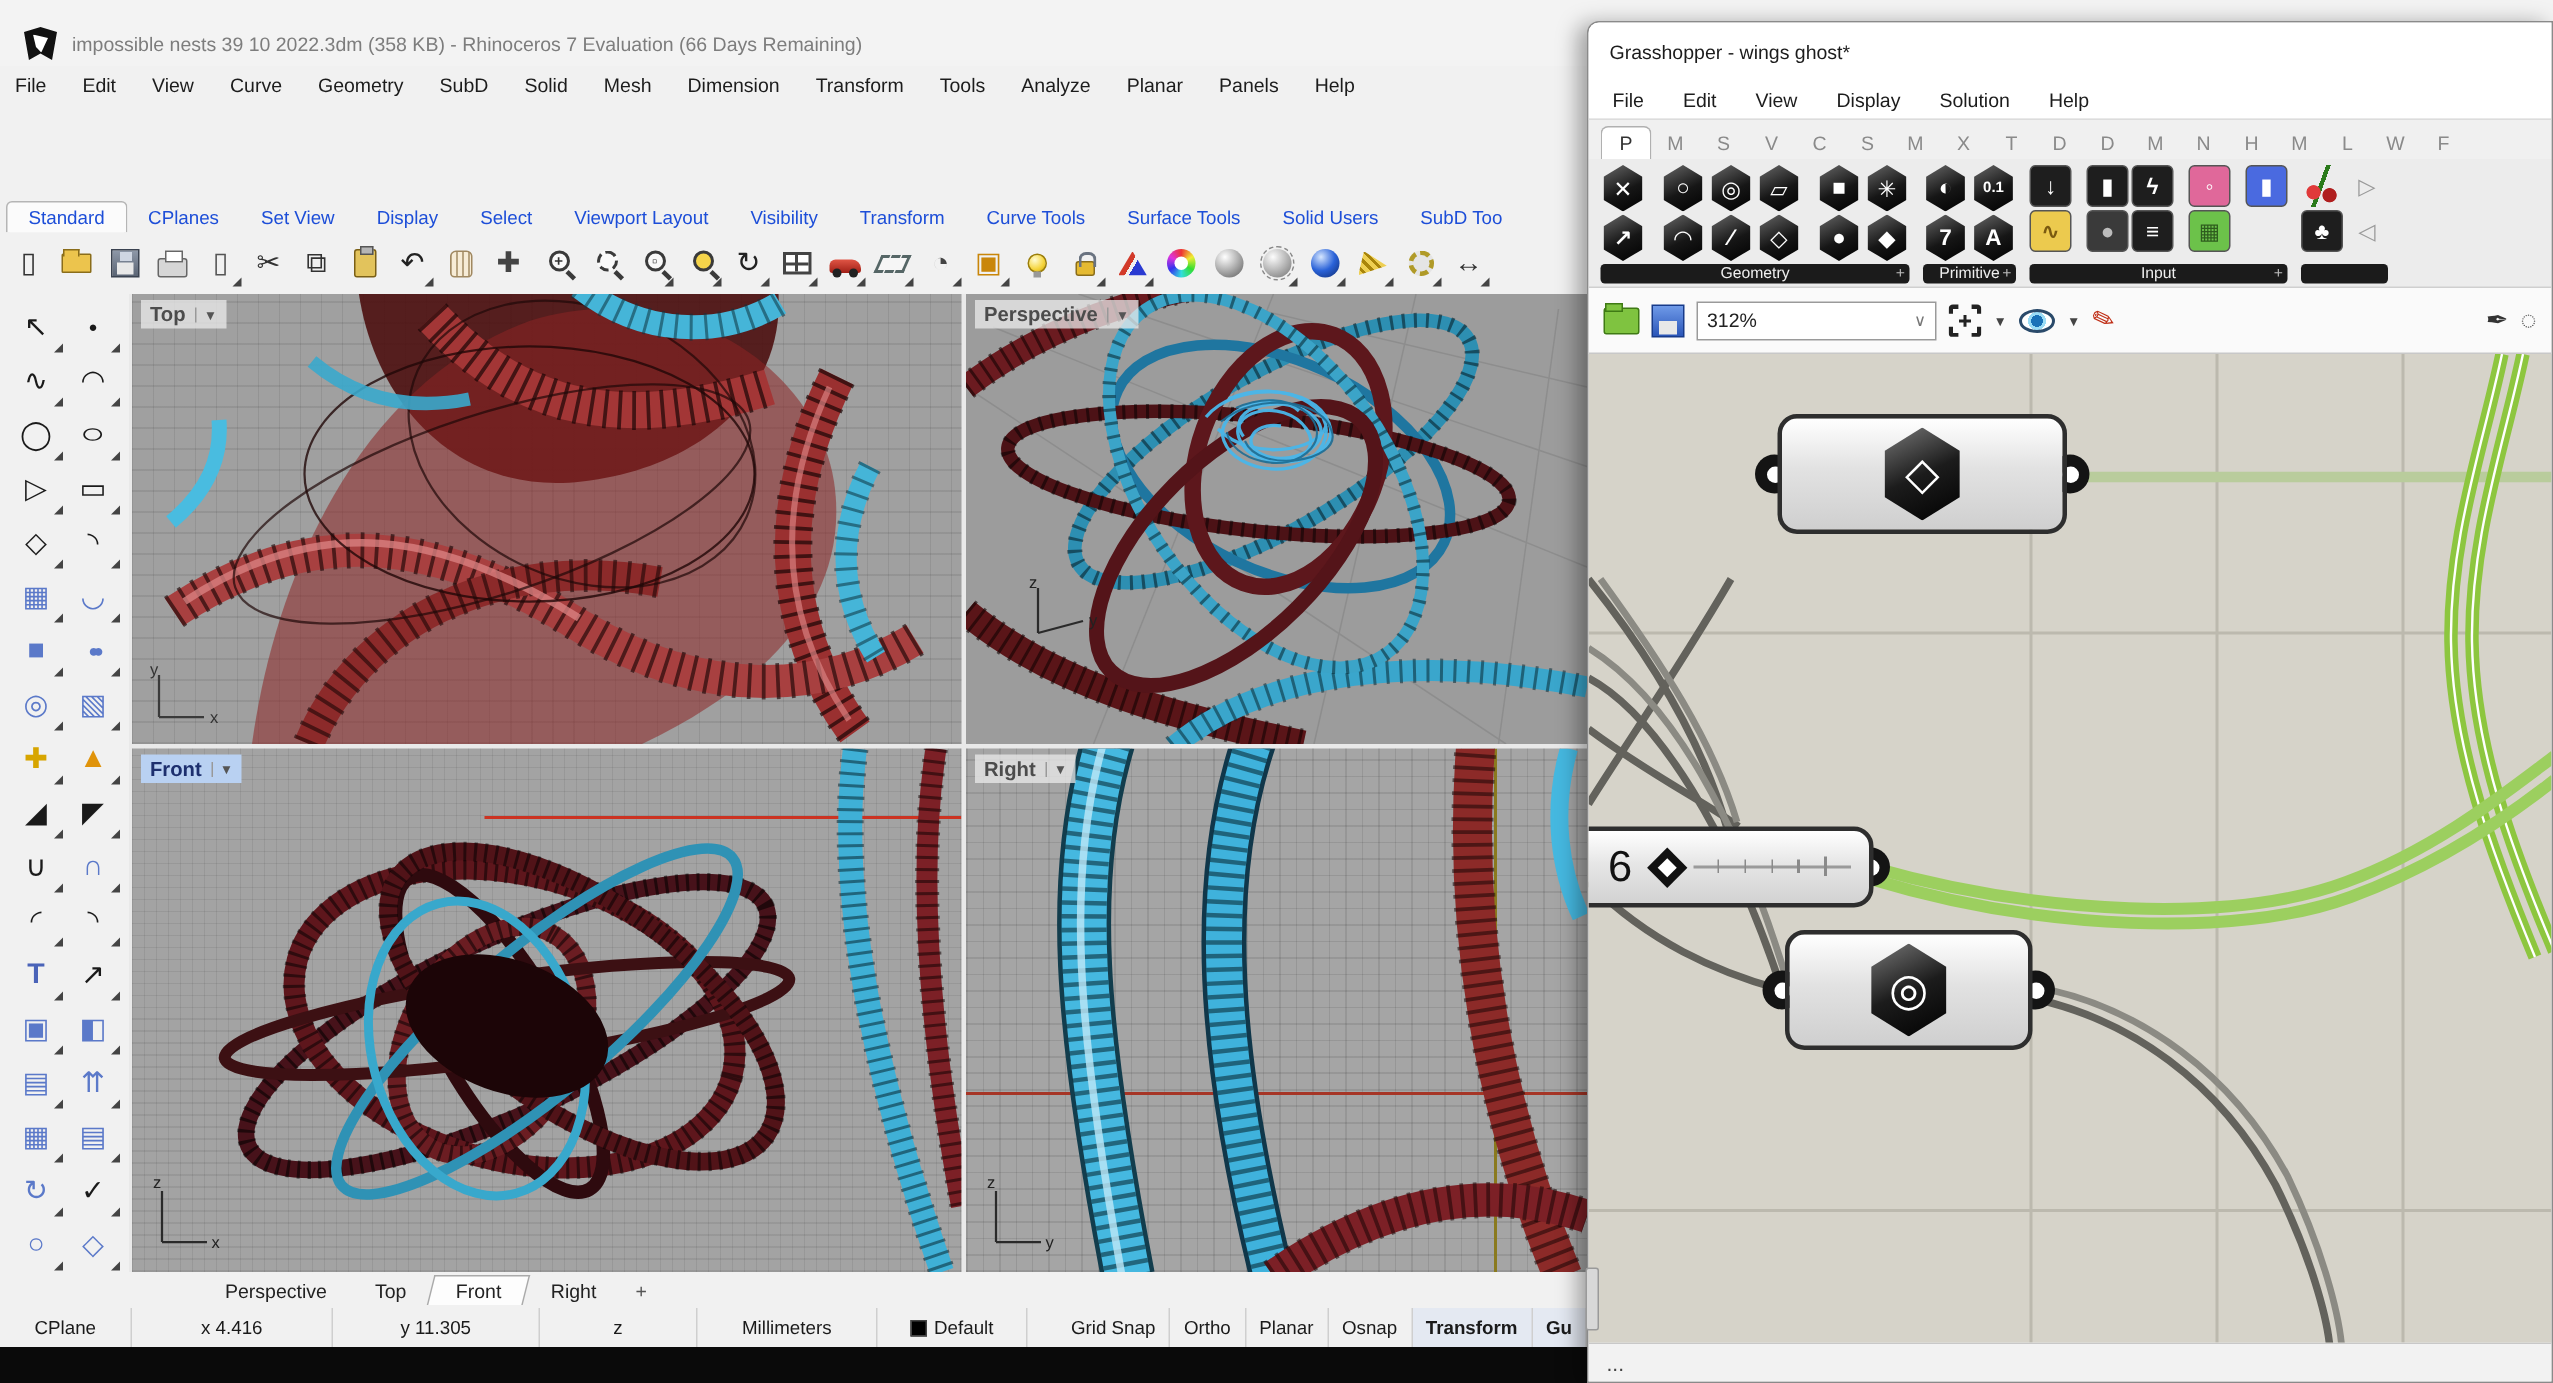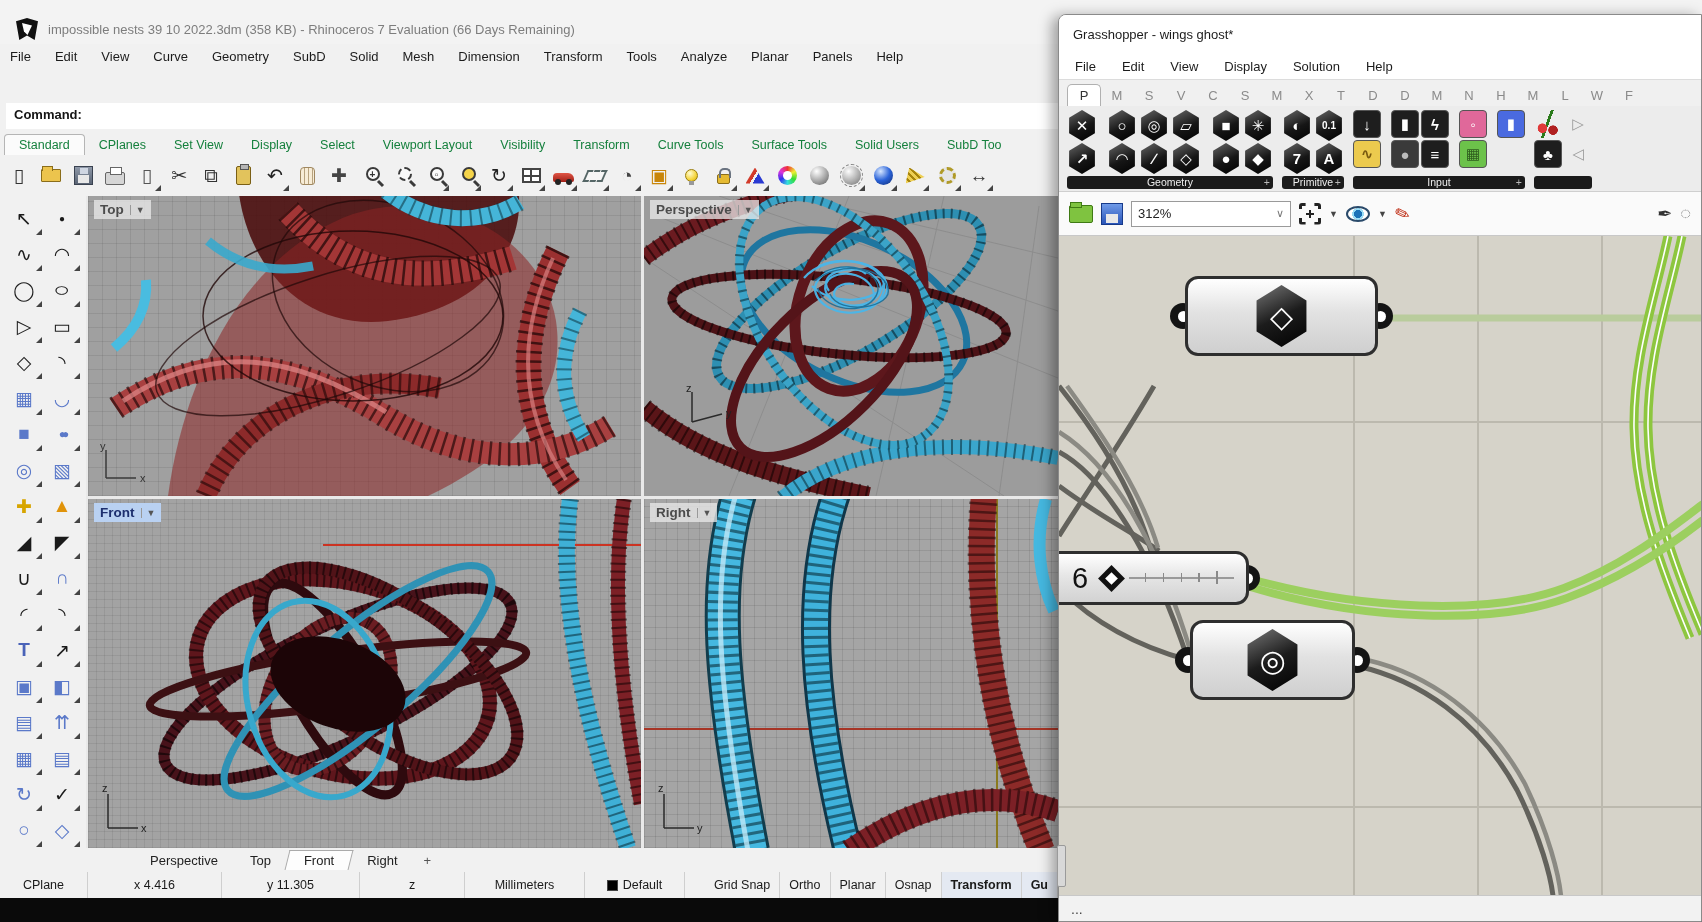--- a/index.html
+++ b/index.html
@@ -15,21 +15,21 @@
   #rh-appicon:after { content:""; position:absolute; left:6px; top:5px; width:10px; height:12px;
     background:#fff; clip-path:polygon(0 0,100% 20%,55% 100%,20% 70%); }
   #rh-title { position:absolute; left:48px; top:22px; font-size:13px; color:#7d7d7d; }
   #rh-menubar { position:absolute; left:10px; top:44px; height:24px; display:flex; gap:24px; align-items:center; }
   #rh-menubar span { font-size:13px; color:#1c1c1c; cursor:default; }
   #rh-cmdbox { position:absolute; left:6px; top:66px; width:1150px; height:37px; background:#fff;
     border:1px solid #b2b2b2; padding:1px 8px; font-size:13px; color:#141414; line-height:17px; }
   #rh-cmdprompt { position:absolute; left:6px; top:103px; width:1150px; height:26px; background:#fff;
     padding:4px 8px; font-size:13px; font-weight:bold; color:#141414; }
   #rh-tabs { position:absolute; left:4px; top:132px; height:23px; display:flex; align-items:flex-end; }
-  #rh-tabs .ttab { font-size:12.5px; color:#15803d; padding:3px 14px; cursor:default; }
+  #rh-tabs .ttab { font-size:12.5px; color:#1d4ed8; padding:3px 14px; cursor:default; }
   #rh-tabs .ttab.active { background:#fbfbfb; border:1px solid #b5b5b5; border-bottom:none;
     border-radius:4px 4px 0 0; font-weight:normal; }
   #rh-toolbar { position:absolute; left:4px; top:155px; width:1054px; height:41px; display:flex;
     align-items:center; gap:2px; background:#f1f1f1; }
   .ticon { position:relative; width:30px; height:32px; display:flex; align-items:center; justify-content:center; }
   .ticon .g { font-size:19px; line-height:1; }
   .fly:after { content:""; position:absolute; right:1px; bottom:1px; border-left:6px solid transparent;
     border-bottom:6px solid #444; }
 
   
@@ -205,21 +205,20 @@
         <span>Mesh</span>
         <span>Dimension</span>
         <span>Transform</span>
         <span>Tools</span>
         <span>Analyze</span>
         <span>Planar</span>
         <span>Panels</span>
         <span>Help</span>
       </div>
 
-    <div id="rh-cmdprompt">Command:</div>
 
     <div id="rh-tabs">
         <span class="ttab active">Standard</span>
         <span class="ttab">CPlanes</span>
         <span class="ttab">Set View</span>
         <span class="ttab">Display</span>
         <span class="ttab">Select</span>
         <span class="ttab">Viewport Layout</span>
         <span class="ttab">Visibility</span>
         <span class="ttab">Transform</span>

